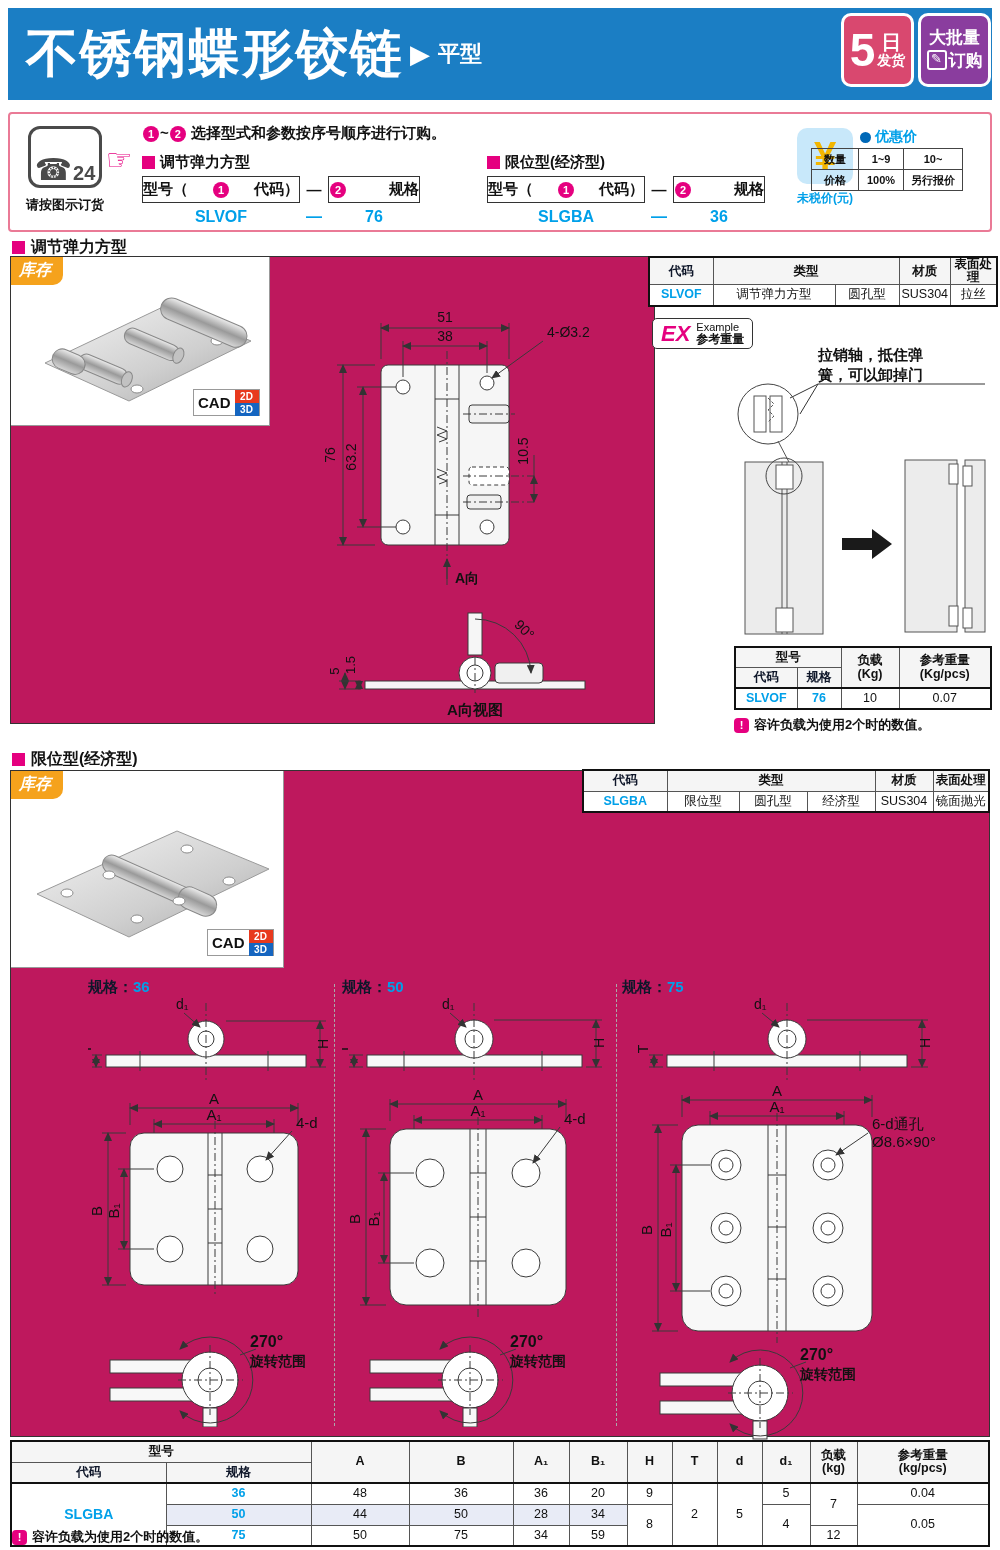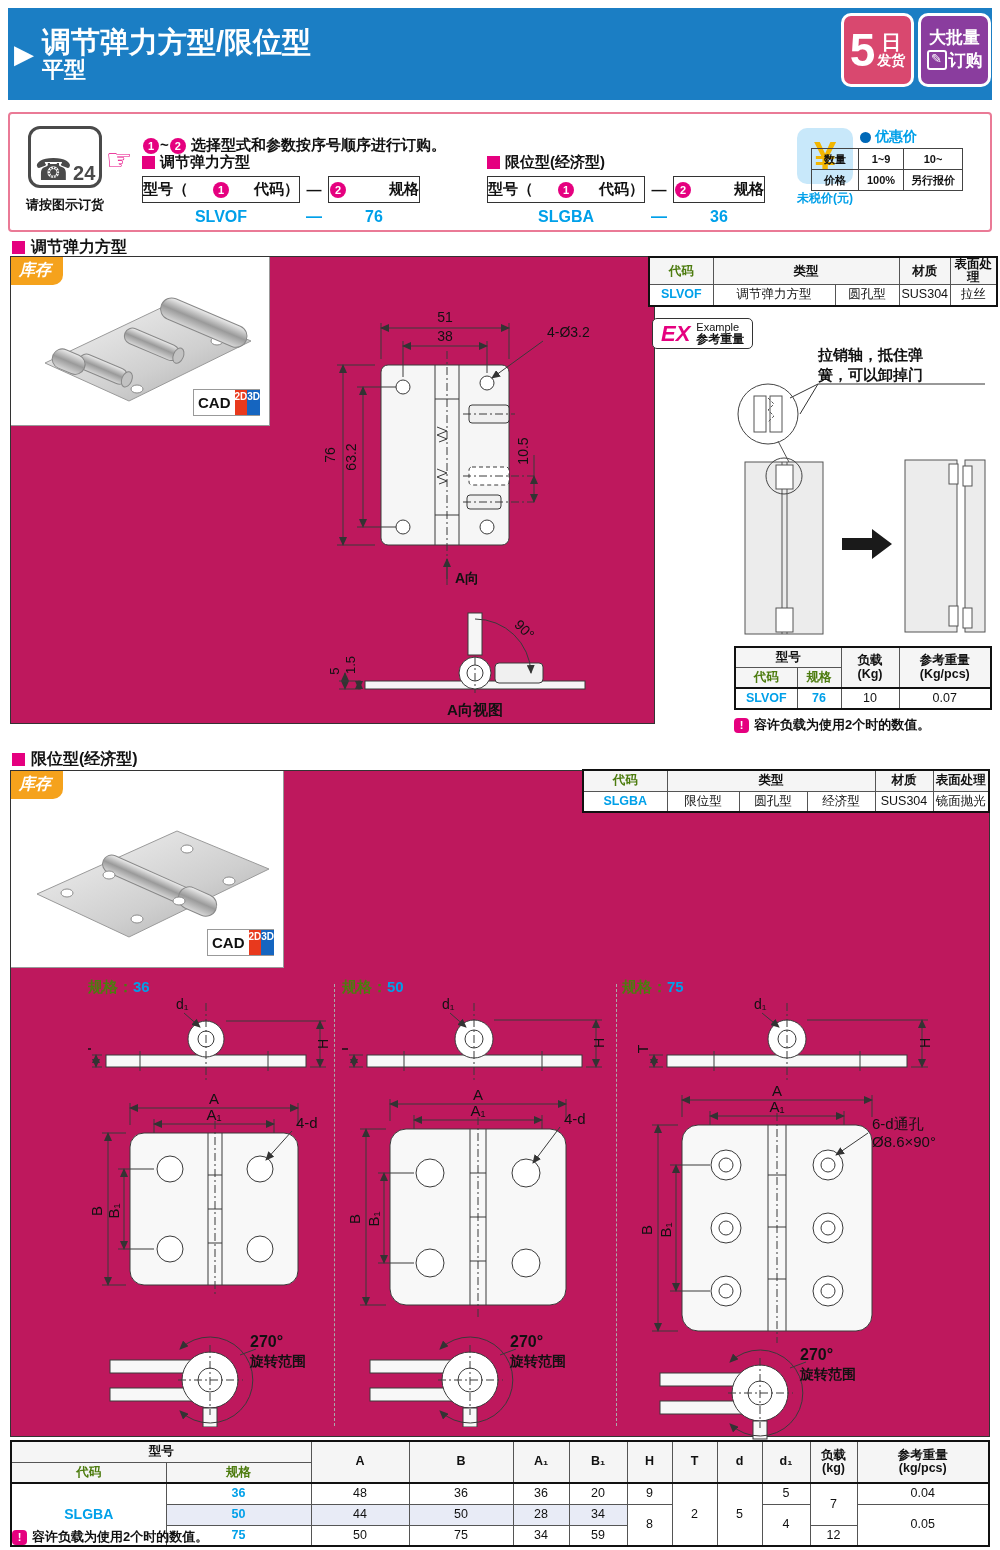--- a/index.html
+++ b/index.html
@@ -27,21 +27,21 @@
   
   .orderbox{left:8px;top:112px;width:984px;height:120px;border:2px solid #ea7a96;border-radius:4px;box-sizing:border-box;background:#fff;}
   .phoneicon{left:28px;top:126px;width:74px;height:62px;border:3px solid #4a4a4a;border-radius:12px;box-sizing:border-box;
              display:flex;align-items:flex-end;justify-content:center;gap:1px;background:#fff;}
   .phoneicon .ph{font-size:30px;color:#4a4a4a;line-height:1;}
   .phoneicon .n24{font-size:20px;font-weight:bold;color:#4a4a4a;line-height:1.2;}
   .phone-caption{left:10px;top:196px;width:110px;text-align:center;font-size:13px;font-weight:bold;}
   .pointer{left:106px;top:142px;font-size:30px;color:#e5007f;}
   .cnum{display:inline-flex;width:16px;height:16px;border-radius:50%;background:#e5007f;color:#fff;
         font-size:11px;font-weight:bold;align-items:center;justify-content:center;vertical-align:middle;margin:0 1px;}
-  .instr{left:142px;top:136px;font-size:15px;font-weight:bold;}
+  .instr{left:142px;top:124px;font-size:15px;font-weight:bold;}
   .grp-title{font-size:15px;font-weight:bold;display:flex;align-items:center;gap:5px;}
   .sq{display:inline-block;width:13px;height:13px;background:#e5007f;}
   .boxesrow{display:flex;align-items:center;}
   .mbox{border:1.5px solid #333;height:27px;display:flex;align-items:center;justify-content:space-between;
         font-size:15px;font-weight:bold;box-sizing:border-box;background:#fff;}
   .dashsep{width:28px;text-align:center;font-size:15px;font-weight:bold;}
   .valsrow{display:flex;color:#00a0e9;font-weight:bold;font-size:16px;}
   .valsrow span{text-align:center;}
   
   .yenicon{left:797px;top:128px;width:56px;height:56px;background:#c8e8fa;border-radius:10px;
@@ -53,29 +53,29 @@
   .pricetable table{border-collapse:collapse;}
   .pricetable td{border:1px solid #444;font-size:11px;font-weight:bold;text-align:center;height:20px;padding:0 3px;}
   
   .sec-title{display:flex;align-items:center;gap:6px;font-size:16px;font-weight:bold;}
   .secbox{border:1.5px solid #333;box-sizing:border-box;background:#be185d;}
   .panel{position:absolute;left:0;top:0;border-right:1px solid #999;border-bottom:1px solid #999;background:#fff;}
   .stock{position:absolute;left:0;top:0;background:#f5a21c;color:#fff;font-style:italic;font-weight:bold;
          font-size:16px;padding:3px 12px 4px 8px;border-radius:0 0 10px 0;}
   .cadbadge{position:absolute;display:flex;align-items:stretch;border:1px solid #999;background:#fff;height:27px;box-sizing:border-box;}
   .cadbadge .cad{font-size:15px;font-weight:bold;display:flex;align-items:center;padding:0 4px;color:#111;}
-  .cadbadge .dd{display:flex;flex-direction:row;width:24px;}
+  .cadbadge .dd{display:flex;flex-direction:column;width:24px;}
   .cadbadge .d2{background:#e8391d;color:#fff;font-size:10px;font-weight:bold;text-align:center;flex:1;line-height:13px;}
   .cadbadge .d3{background:#1565c0;color:#fff;font-size:10px;font-weight:bold;text-align:center;flex:1;line-height:13px;}
   
   .ctable{border-collapse:collapse;background:#fff;}
   .ctable th,.ctable td{border:1px solid #555;font-size:12.5px;text-align:center;padding:0 2px;height:21px;line-height:1.05;box-sizing:border-box;}
   .ctable th{background:#f5f5f5;font-weight:bold;}
   .ctable{border:2px solid #111;}
-  .mg{color:#4d7c0f;}
+  .mg{color:#0f172a;}
   .bl{color:#00a0e9;font-weight:bold;}
   .thickb{border-bottom:2px solid #111 !important;}
   .note{display:flex;align-items:center;gap:5px;font-size:13px;font-weight:bold;}
   .note-ic{display:inline-flex;width:15px;height:15px;border-radius:4px;background:#e5007f;color:#fff;
            font-size:11px;font-weight:bold;align-items:center;justify-content:center;}
   .speclabel{font-size:15px;font-weight:bold;}
   .sep-dash{border-left:1px dashed #aaa;width:0;}
   
   .exbadge{border:1px solid #333;border-radius:5px;background:#fff;display:flex;align-items:center;padding:2px 8px;gap:6px;z-index:5;}
   .exbadge .ex{color:#e5007f;font-size:22px;font-weight:bold;font-style:italic;line-height:1;}
@@ -84,23 +84,23 @@
   .exbadge .cn{font-size:12px;font-weight:bold;}
   svg text{font-family:"Liberation Sans","DejaVu Sans",sans-serif;}
   .stripe{background:#e8ebf6;}
 </style>
 </head>
 <body>
 
 <div id="page">
 
   <div class="abs banner">
+    <div class="banner-title">不锈钢蝶形铰链</div>
     <div class="banner-arrow">▶</div>
     <div class="banner-sub">
-      <div class="l1">调节弹力方型/限位型</div>
       <div class="l2">平型</div>
     </div>
   </div>
   <div class="badge badge1">
     <span class="big">5</span>
     <span class="colm">
       <span class="day">日</span>
       <span class="small">发货</span>
     </span>
   </div>

